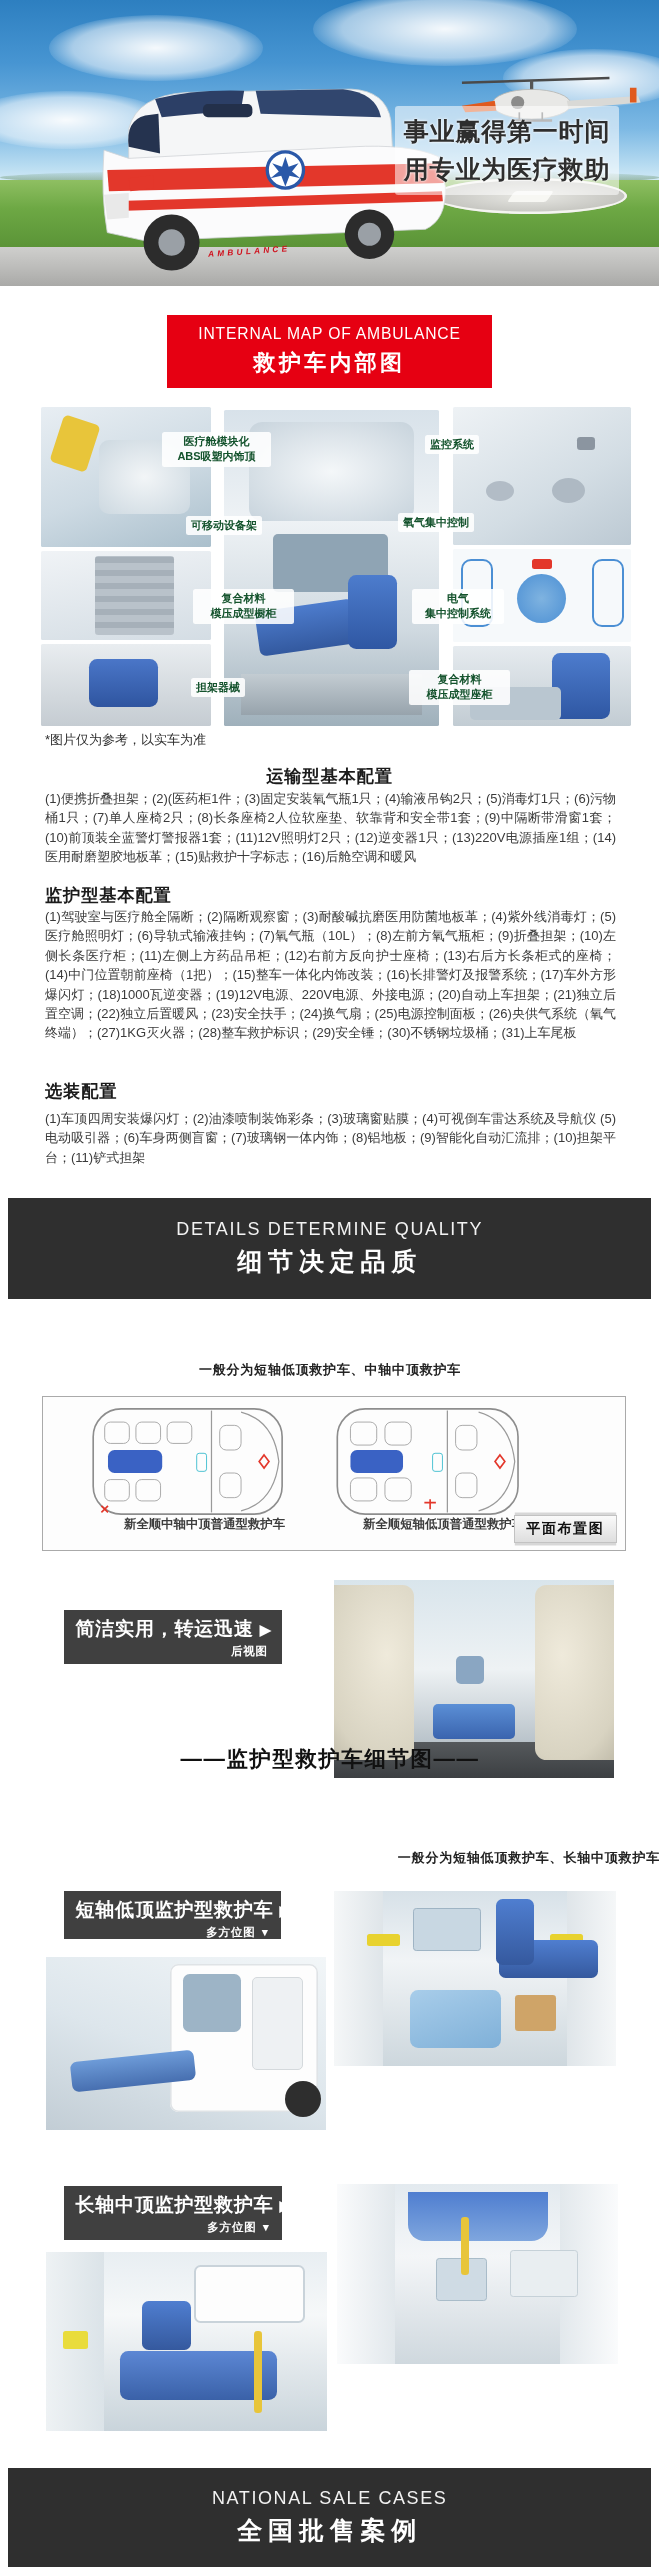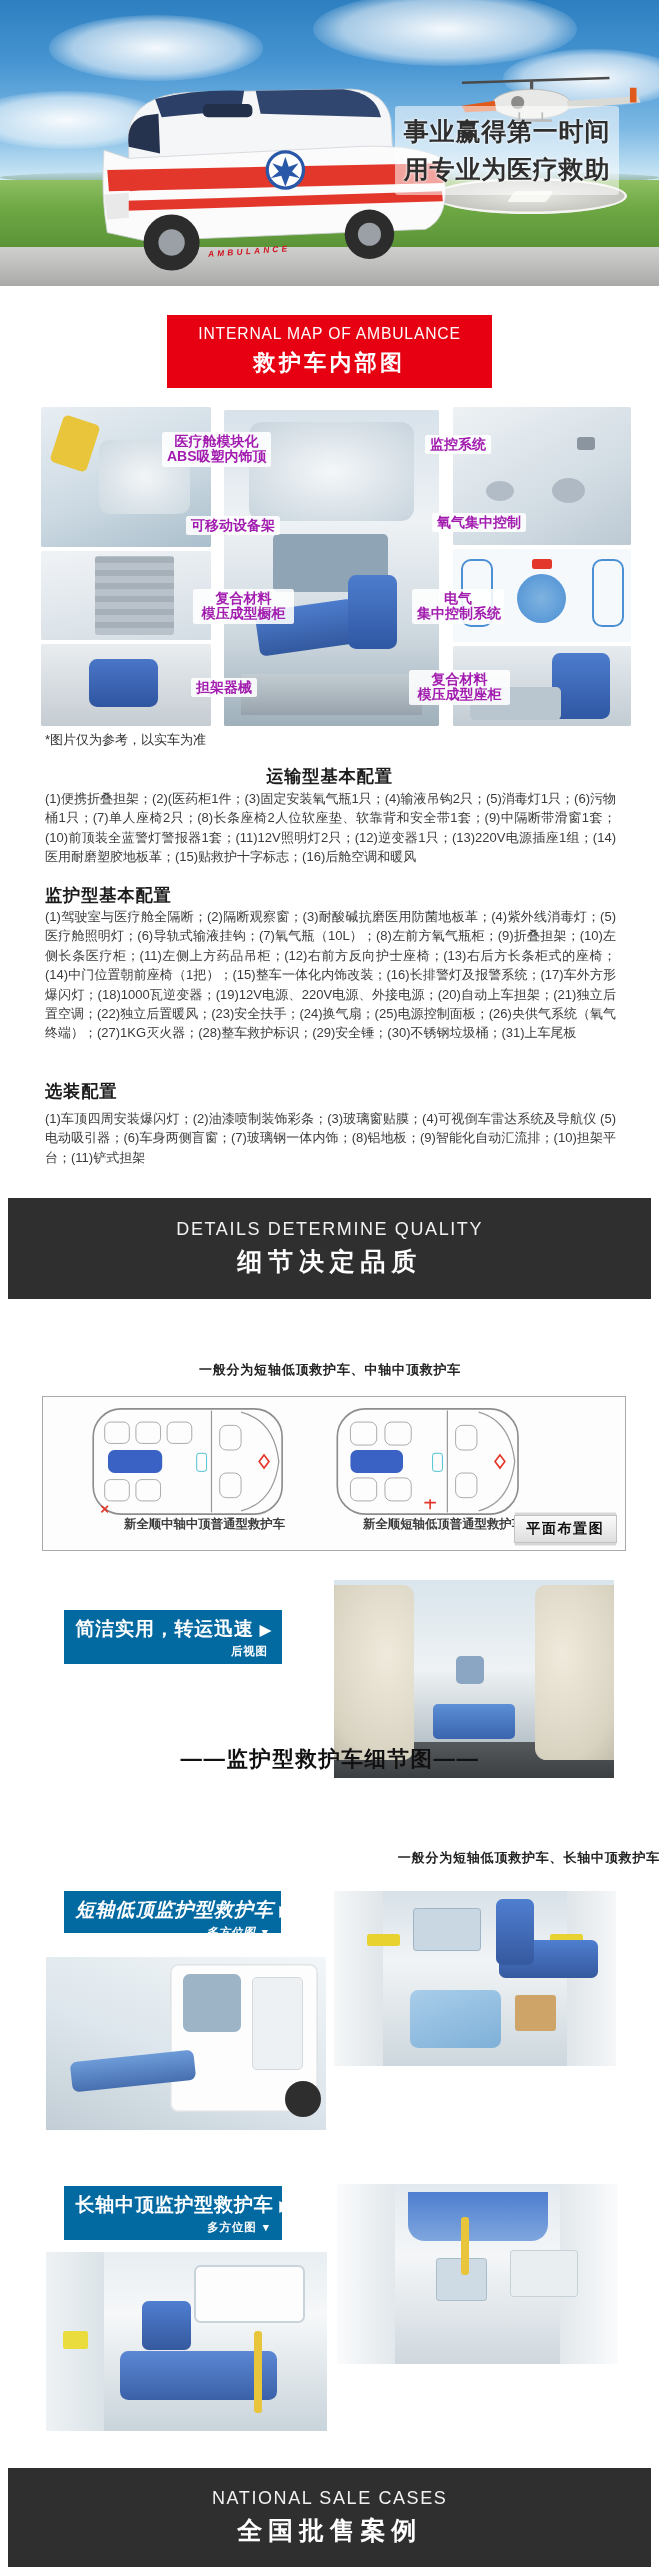--- a/index.html
+++ b/index.html
@@ -38,41 +38,41 @@
   .red-banner .zh{color:#fff;font-size:22px;font-weight:bold;letter-spacing:3.3px;}
   .dark-banner{left:8.2px;width:643px;background:#2f2f2f;
                display:flex;flex-direction:column;justify-content:center;align-items:center;gap:5.8px;}
   .dark-banner .en{color:#f2f2f2;font-size:18px;letter-spacing:1.6px;}
   .dark-banner .zh{color:#fff;font-size:25px;font-weight:bold;letter-spacing:5.8px;}
 
   
   .ph{position:absolute;overflow:hidden;border-radius:1.6px;}
   .ph .shape{position:absolute;}
   .lbl{position:absolute;background:rgba(255,255,255,.88);padding:1.6px 5px;border-radius:2.5px;
-       font-size:14px;font-weight:bold;color:#a21caf;line-height:15.7px;text-align:center;white-space:nowrap;}
+       font-size:11px;font-weight:bold;color:#14532d;line-height:15.7px;text-align:center;white-space:nowrap;}
   .map-note{left:45px;top:731px;font-size:13px;color:#2f2f2f;}
 
   
   .cfg-h{left:45px;width:569px;font-size:17.3px;font-weight:bold;color:#1b1b1b;letter-spacing:0.8px;}
   .cfg-p{left:45px;width:571px;font-size:13px;line-height:19.4px;color:#3a3a3a;text-align:justify;}
 
   
   .sec-title{left:0;width:660px;text-align:center;font-size:21.4px;font-weight:bold;color:#111;letter-spacing:1.6px;}
   .sec-sub{left:0;width:660px;text-align:center;font-size:13px;font-weight:bold;color:#222;letter-spacing:0.8px;}
 
   
   .planbox{left:42px;top:1396px;width:582px;height:153px;border:0.8px solid #aaa;background:#fdfdfd;}
   .plan-caption{position:absolute;font-size:12.4px;font-weight:bold;color:#3d3d3d;white-space:nowrap;}
   .plan-badge{position:absolute;right:8.2px;bottom:6.6px;padding:4.1px 11.5px;font-size:14px;font-weight:bold;color:#111;
               background:linear-gradient(180deg,#fafafa,#dedede);border:0.8px solid #c2c2c2;
               box-shadow:0 -3.3px 0 -0.8px #d7d7d7,0 3.3px 0 -0.8px #d7d7d7;letter-spacing:1.6px;}
   .van-svg{position:absolute;top:6.6px;}
 
   
-  .tag{position:absolute;background:#0369a1;color:#fff;padding:5.8px 10px 4.1px 11.5px;box-sizing:border-box;}
+  .tag{position:absolute;background:#404040;color:#fff;padding:5.8px 10px 4.1px 11.5px;box-sizing:border-box;}
   .tag .t1{font-size:19px;font-weight:bold;letter-spacing:0.8px;white-space:nowrap;}
   .tag .t1 .arr{font-size:15.7px;margin-left:5.8px;}
   .tag .t2{font-size:11.5px;font-weight:bold;text-align:right;margin-top:2.5px;letter-spacing:0.8px;}
   .tag .t2 .arr2{font-size:10.7px;margin-left:4.1px;}
 
   
   .gph{position:absolute;overflow:hidden;}
 </style>
 </head>
 <body>
@@ -173,21 +173,21 @@
   <div class="lbl" style="left:162px;top:432px;width:99px;">
     <div>医疗舱模块化</div>
     <div>ABS吸塑内饰顶</div>
   </div>
   <div class="lbl" style="left:425px;top:435px;">
     <div>监控系统</div>
   </div>
   <div class="lbl" style="left:186px;top:516px;">
     <div>可移动设备架</div>
   </div>
-  <div class="lbl" style="left:432px;top:513px;">
+  <div class="lbl" style="left:398px;top:513px;">
     <div>氧气集中控制</div>
   </div>
   <div class="lbl" style="left:193px;top:589px;width:91px;">
     <div>复合材料</div>
     <div>模压成型橱柜</div>
   </div>
   <div class="lbl" style="left:412px;top:589px;width:82px;">
     <div>电气</div>
     <div>集中控制系统</div>
   </div>
@@ -263,21 +263,21 @@
   <div class="gph" style="left:334px;top:1580px;width:280px;height:198px;background:linear-gradient(180deg,#d9e5ec 0%,#eef2f4 45%,#b9c3ca 82%,#55595c 82%,#3c3f42 100%);">
     <div class="shape" style="position:absolute;left:-11.5px;top:5px;width:91px;height:175px;background:radial-gradient(ellipse at 70% 40%,#efeadb,#d8d3c1 70%,#b9b4a3);border-radius:11.5px;"></div>
     <div class="shape" style="position:absolute;right:-11.5px;top:5px;width:91px;height:175px;background:radial-gradient(ellipse at 30% 40%,#efeadb,#d8d3c1 70%,#b9b4a3);border-radius:11.5px;"></div>
     <div class="shape" style="position:absolute;left:99px;top:124px;width:82px;height:35px;background:linear-gradient(180deg,#5b8fd6,#3a64ae);border-radius:5px;"></div>
     <div class="shape" style="position:absolute;left:122px;top:76px;width:28px;height:28px;background:#8aa6c2;border-radius:5px;"></div>
   </div>
 
   <div class="abs sec-title" style="top:1744px;">——监护型救护车细节图——</div>
   <div class="abs sec-sub" style="top:1849px;text-align:right;">一般分为短轴低顶救护车、长轴中顶救护车</div>
 
-  <div class="tag" style="left:64px;top:1891px;width:217px;height:42px;font-style:italic;">
+  <div class="tag" style="left:64px;top:1891px;width:217px;height:48px;">
     <div class="t1"><span>短轴低顶监护型救护车</span><span class="arr">▶</span></div>
     <div class="t2"><span>多方位图</span><span class="arr2">▼</span></div>
   </div>
   <div class="gph" style="left:46px;top:1957px;width:280px;height:173px;background:linear-gradient(200deg,#f2f6f8 0%,#dde6ec 55%,#c2cdd5 100%);">
     <div class="shape" style="position:absolute;left:124px;top:6.6px;width:148px;height:148px;background:#fdfdfd;border-radius:8.2px;box-shadow:inset 0 0 0 1.6px #dfe3e6;"></div>
     <div class="shape" style="position:absolute;left:137px;top:16.5px;width:58px;height:58px;background:#9db4c6;border-radius:6.6px;"></div>
     <div class="shape" style="position:absolute;left:206px;top:20px;width:49px;height:91px;background:#eef1f3;border:1.6px solid #d4d9dc;border-radius:5px;"></div>
     <div class="shape" style="position:absolute;left:25px;top:99px;width:124px;height:30px;background:linear-gradient(180deg,#6d9bd8,#476fb0);border-radius:6.6px;transform:rotate(-6deg);"></div>
     <div class="shape" style="position:absolute;left:239px;top:124px;width:36px;height:36px;background:#2e2e2e;border-radius:50%;"></div>
   </div>

